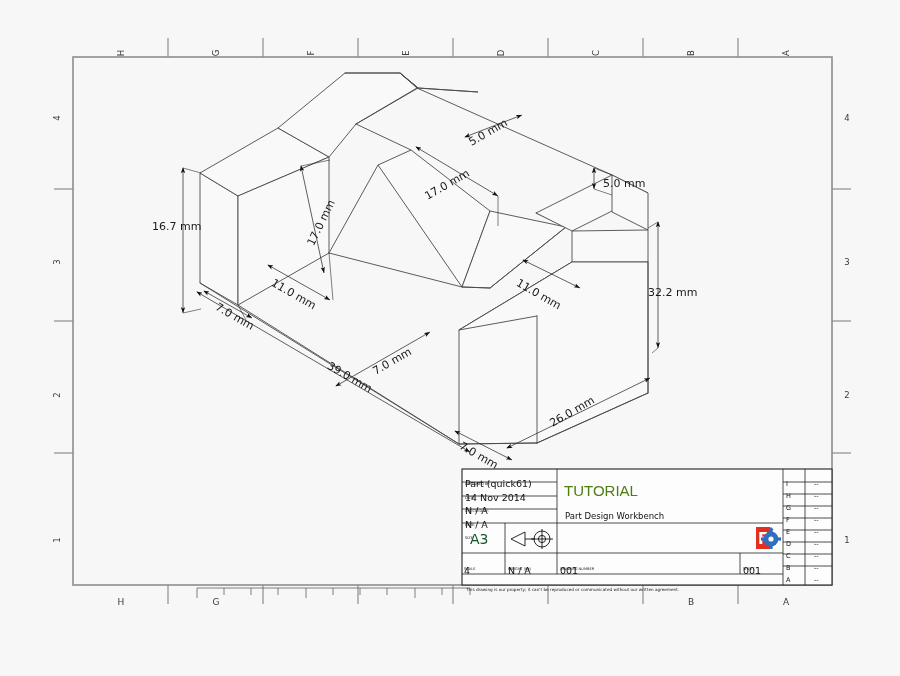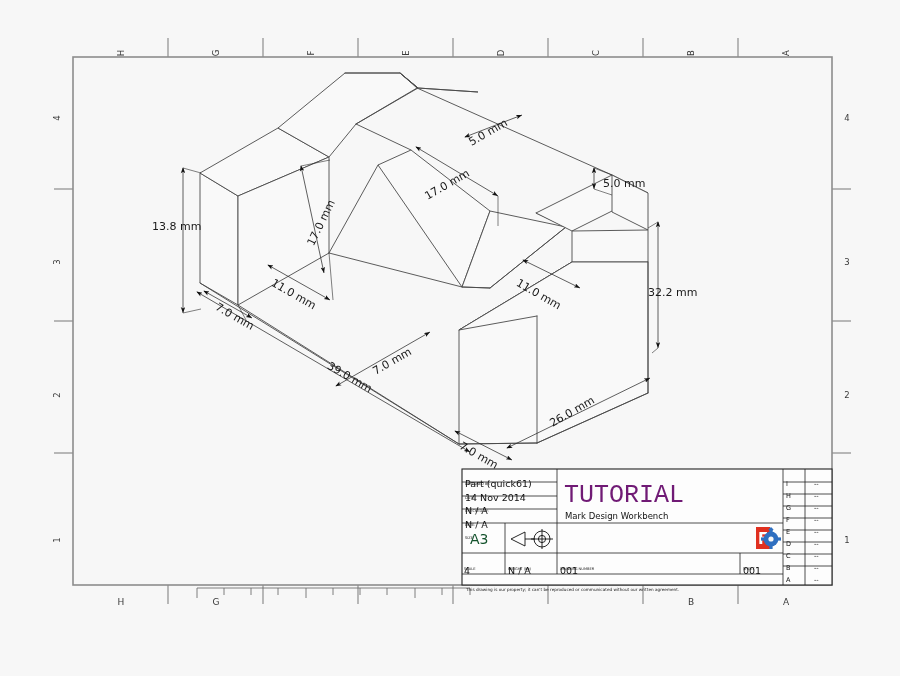--- a/index.html
+++ b/index.html
@@ -287,21 +287,21 @@
       <line class="dim-line" x1="197" y1="292" x2="470" y2="452" marker-start="url(#arS)" marker-end="url(#ar)"></line>
 
       <line class="dim-line" x1="455" y1="431" x2="512" y2="460" marker-start="url(#arS)" marker-end="url(#ar)"></line>
 
       <line class="dim-line" x1="507" y1="448" x2="650" y2="378" marker-start="url(#arS)" marker-end="url(#ar)"></line>
     </g>
   </svg>
 
   <div>
     <div style="position:absolute;left:152px;top:215px;">
-      <span class="dim-text">13.8 mm</span>
+      <span class="dim-text">16.7 mm</span>
     </div>
     <div style="position:absolute;left:222px;top:296px;transform:rotate(30deg);transform-origin:left top;">
       <span class="dim-text">7.0 mm</span>
     </div>
     <div style="position:absolute;left:278px;top:272px;transform:rotate(30deg);transform-origin:left top;">
       <span class="dim-text">11.0 mm</span>
     </div>
     <div style="position:absolute;left:300px;top:240px;transform:rotate(-64deg);transform-origin:left top;">
       <span class="dim-text">17.0 mm</span>
     </div>
@@ -407,24 +407,24 @@
     </div>
 
     <div style="position:absolute;left:465px;top:524px;">
       <span style="font-size:3.6px;color:#222;font-family:'DejaVu Sans',sans-serif;">SIZE</span>
     </div>
     <div style="position:absolute;left:470px;top:529px;">
       <span style="font-size:14px;color:#14532d;font-family:'DejaVu Sans',sans-serif;">A3</span>
     </div>
 
     <div style="position:absolute;left:564px;top:481px;">
-      <span style="font-size:25px;color:#701a75;font-family:Liberation Mono, monospace;">TUTORIAL</span>
+      <span style="font-size:15px;color:#4d7c0f;font-family:Liberation Sans, sans-serif;">TUTORIAL</span>
     </div>
     <div style="position:absolute;left:565px;top:504px;">
-      <span style="font-size:8.5px;color:#111;font-family:'DejaVu Sans',sans-serif;">Mark Design Workbench</span>
+      <span style="font-size:8.5px;color:#111;font-family:'DejaVu Sans',sans-serif;">Part Design Workbench</span>
     </div>
 
     <div style="position:absolute;left:464px;top:555px;">
       <span style="font-size:3.6px;color:#222;font-family:'DejaVu Sans',sans-serif;">SCALE</span>
     </div>
     <div style="position:absolute;left:464px;top:559px;">
       <span style="font-size:9.5px;color:#111;font-family:'DejaVu Sans',sans-serif;">4</span>
     </div>
 
     <div style="position:absolute;left:508px;top:555px;">

